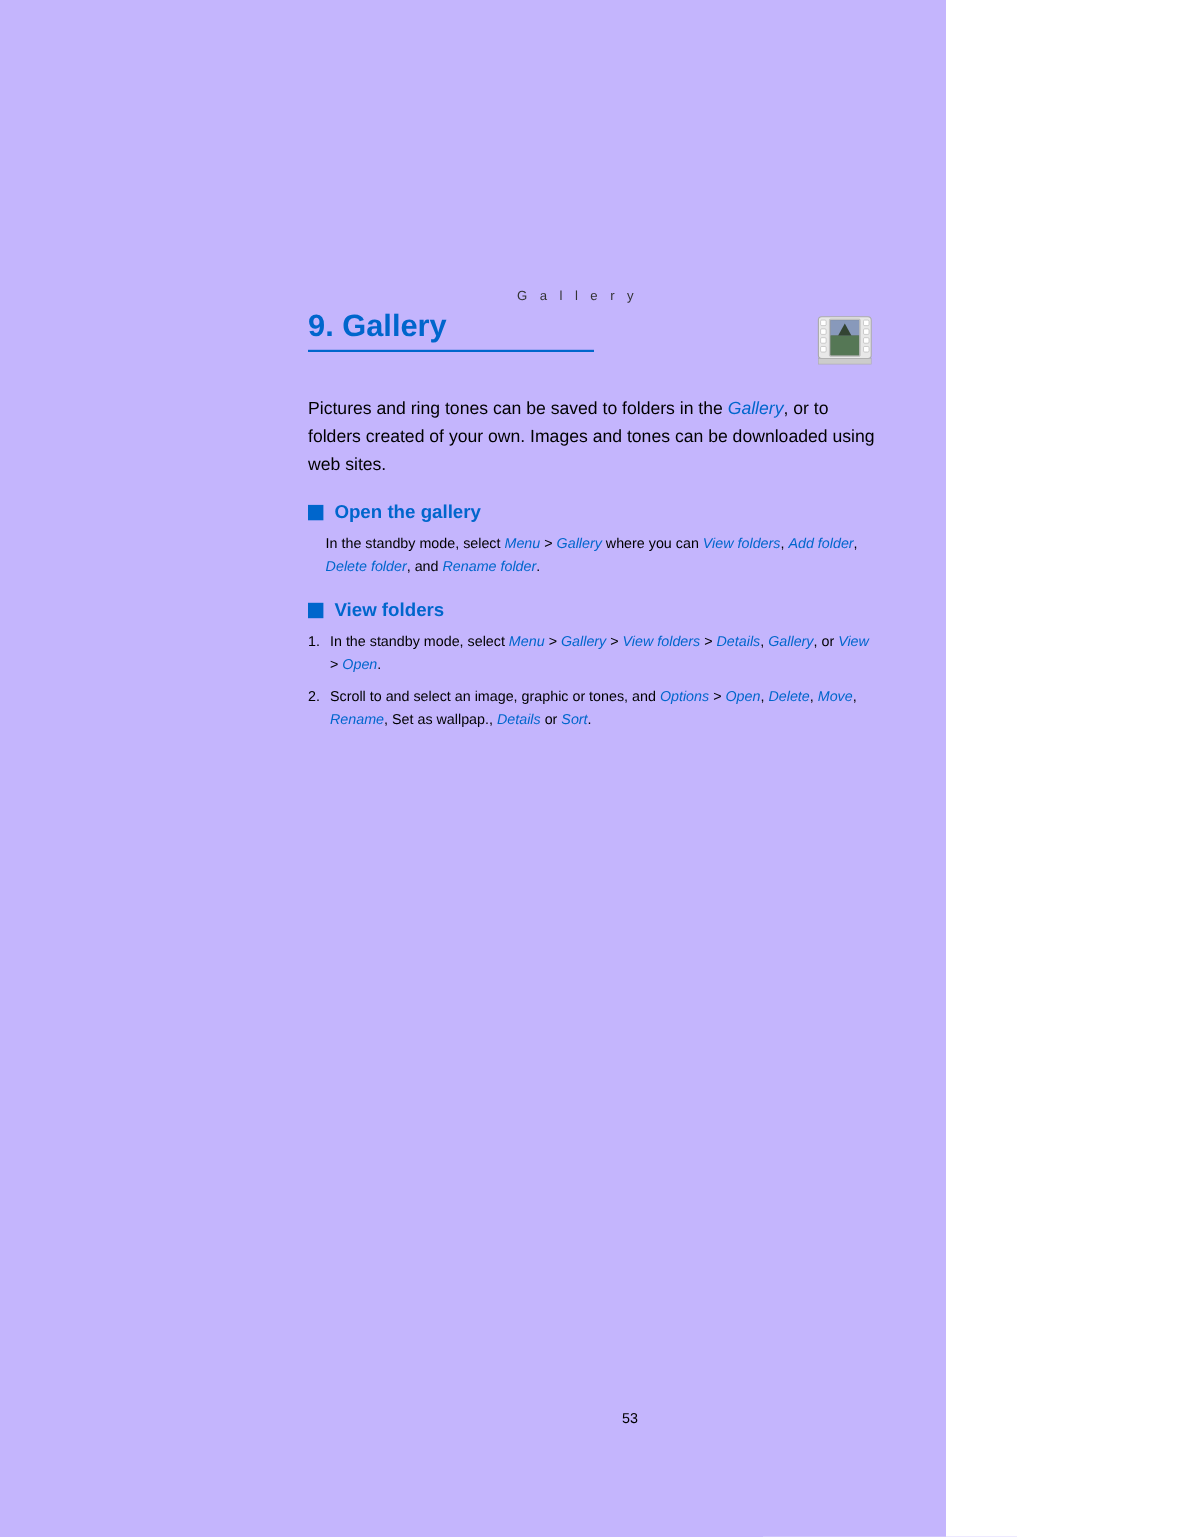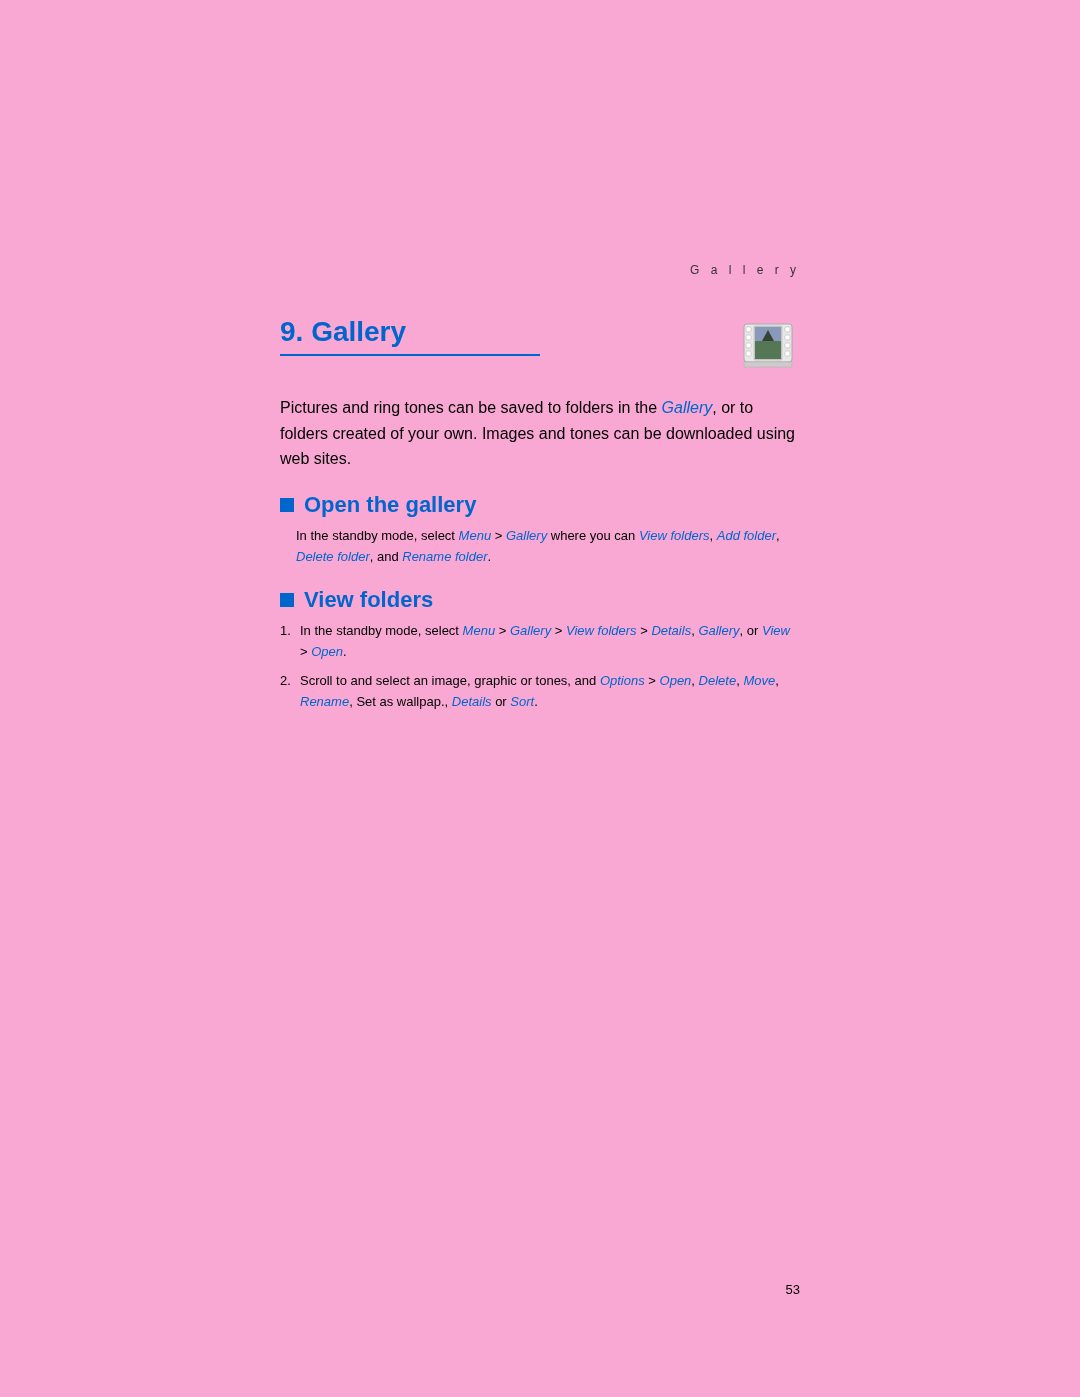--- a/index.html
+++ b/index.html
@@ -15,23 +15,23 @@
       font-family: 'Arial', 'Helvetica', sans-serif;
       color: #000000;
       position: relative;
       overflow: hidden;
     }
 
     .page-container {
       position: absolute;
       top: 0;
       left: 0;
-      width: 1080px;
+      width: 860px;
       height: 1397px;
-      background: #f9a8d4;
+      background: #c4b5fd;
     }
 
     .header-section {
       position: absolute;
       top: 260px;
       right: 280px;
       text-align: right;
     }
 
     .header-label {
@@ -47,21 +47,20 @@
       left: 280px;
       right: 280px;
       width: 520px;
     }
 
     .chapter-header {
       display: flex;
       align-items: flex-start;
       justify-content: center;
       margin-bottom: 8px;
-      margin-top: 36px;
     }
 
     .chapter-title-block {
       flex: 1;
     }
 
     .chapter-title {
       font-size: 28px;
       font-weight: bold;
       color: #0066cc;
@@ -106,21 +105,21 @@
 
     .section-bullet {
       width: 14px;
       height: 14px;
       background: #0066cc;
       margin-right: 10px;
       flex-shrink: 0;
     }
 
     .section-title {
-      font-size: 22px;
+      font-size: 17px;
       font-weight: bold;
       color: #0066cc;
     }
 
     .section-body {
       font-size: 13px;
       line-height: 1.6;
       color: #000000;
       margin-left: 16px;
       margin-bottom: 16px;

